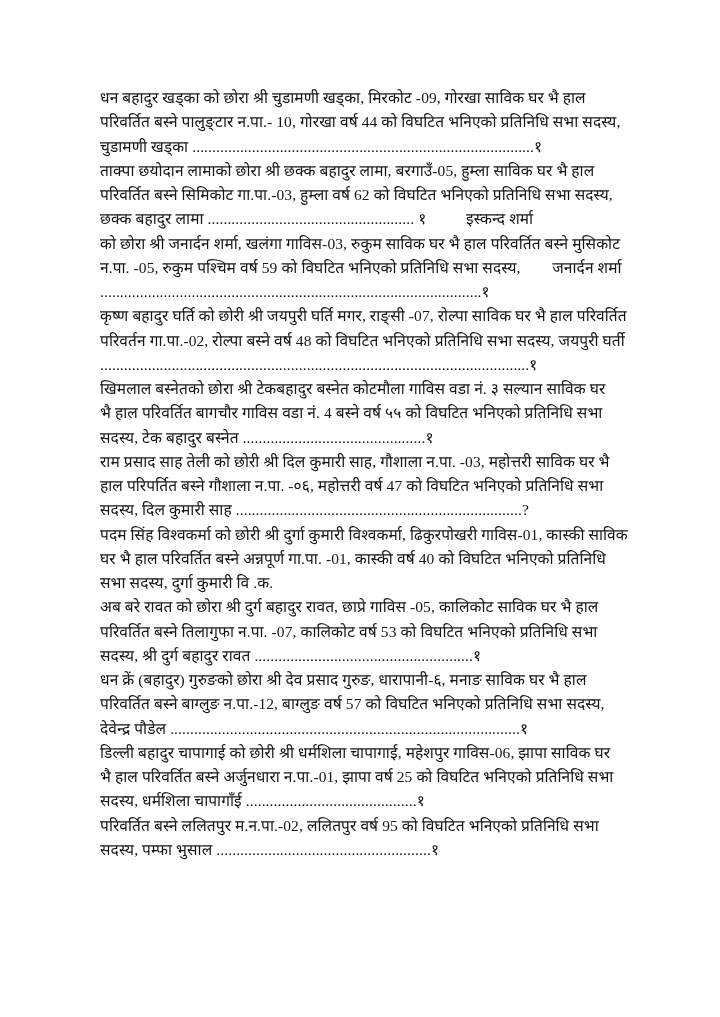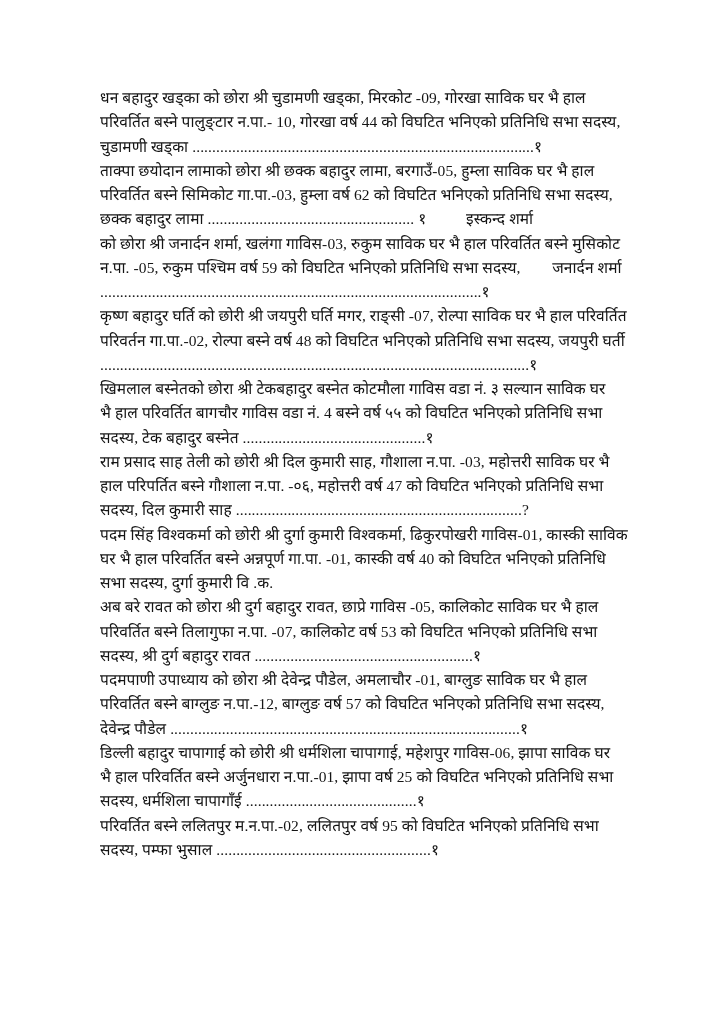--- a/index.html
+++ b/index.html
@@ -53,21 +53,21 @@
     <div class="line">सदस्य, टेक बहादुर बस्नेत ..............................................१</div>
     <div class="line">राम प्रसाद साह तेली को छोरी श्री दिल कुमारी साह, गौशाला न.पा. -03, महोत्तरी साविक घर भै</div>
     <div class="line">हाल परिपर्तित बस्ने गौशाला न.पा. -०६, महोत्तरी वर्ष 47 को विघटित भनिएको प्रतिनिधि सभा</div>
     <div class="line">सदस्य, दिल कुमारी साह ........................................................................?</div>
     <div class="line">पदम सिंह विश्वकर्मा को छोरी श्री दुर्गा कुमारी विश्वकर्मा, ढिकुरपोखरी गाविस-01, कास्की साविक</div>
     <div class="line">घर भै हाल परिवर्तित बस्ने अन्नपूर्ण गा.पा. -01, कास्की वर्ष 40 को विघटित भनिएको प्रतिनिधि</div>
     <div class="line">सभा सदस्य, दुर्गा कुमारी वि .क.</div>
     <div class="line">अब बरे रावत को छोरा श्री दुर्ग बहादुर रावत, छाप्रे गाविस -05, कालिकोट साविक घर भै हाल</div>
     <div class="line">परिवर्तित बस्ने तिलागुफा न.पा. -07, कालिकोट वर्ष 53 को विघटित भनिएको प्रतिनिधि सभा</div>
     <div class="line">सदस्य, श्री दुर्ग बहादुर रावत .......................................................१</div>
-    <div class="line">पदमपाणी उपाध्याय को छोरा श्री देवेन्द्र पौडेल, अमलाचौर -01, बाग्लुङ साविक घर भै हाल</div>
+    <div class="line">धन क्रें (बहादुर) गुरुङको छोरा श्री देव प्रसाद गुरुङ, धारापानी-६, मनाङ साविक घर भै हाल</div>
     <div class="line">परिवर्तित बस्ने बाग्लुङ न.पा.-12, बाग्लुङ वर्ष 57 को विघटित भनिएको प्रतिनिधि सभा सदस्य,</div>
     <div class="line">देवेन्द्र पौडेल ........................................................................................१</div>
     <div class="line">डिल्ली बहादुर चापागाई को छोरी श्री धर्मशिला चापागाई, महेशपुर गाविस-06, झापा साविक घर</div>
     <div class="line">भै हाल परिवर्तित बस्ने अर्जुनधारा न.पा.-01, झापा वर्ष 25 को विघटित भनिएको प्रतिनिधि सभा</div>
     <div class="line">सदस्य, धर्मशिला चापागाँई ...........................................१</div>
     <div class="line">परिवर्तित बस्ने ललितपुर म.न.पा.-02, ललितपुर वर्ष 95 को विघटित भनिएको प्रतिनिधि सभा</div>
     <div class="line">सदस्य, पम्फा भुसाल ......................................................१</div>
   </div>
 </div>
 

